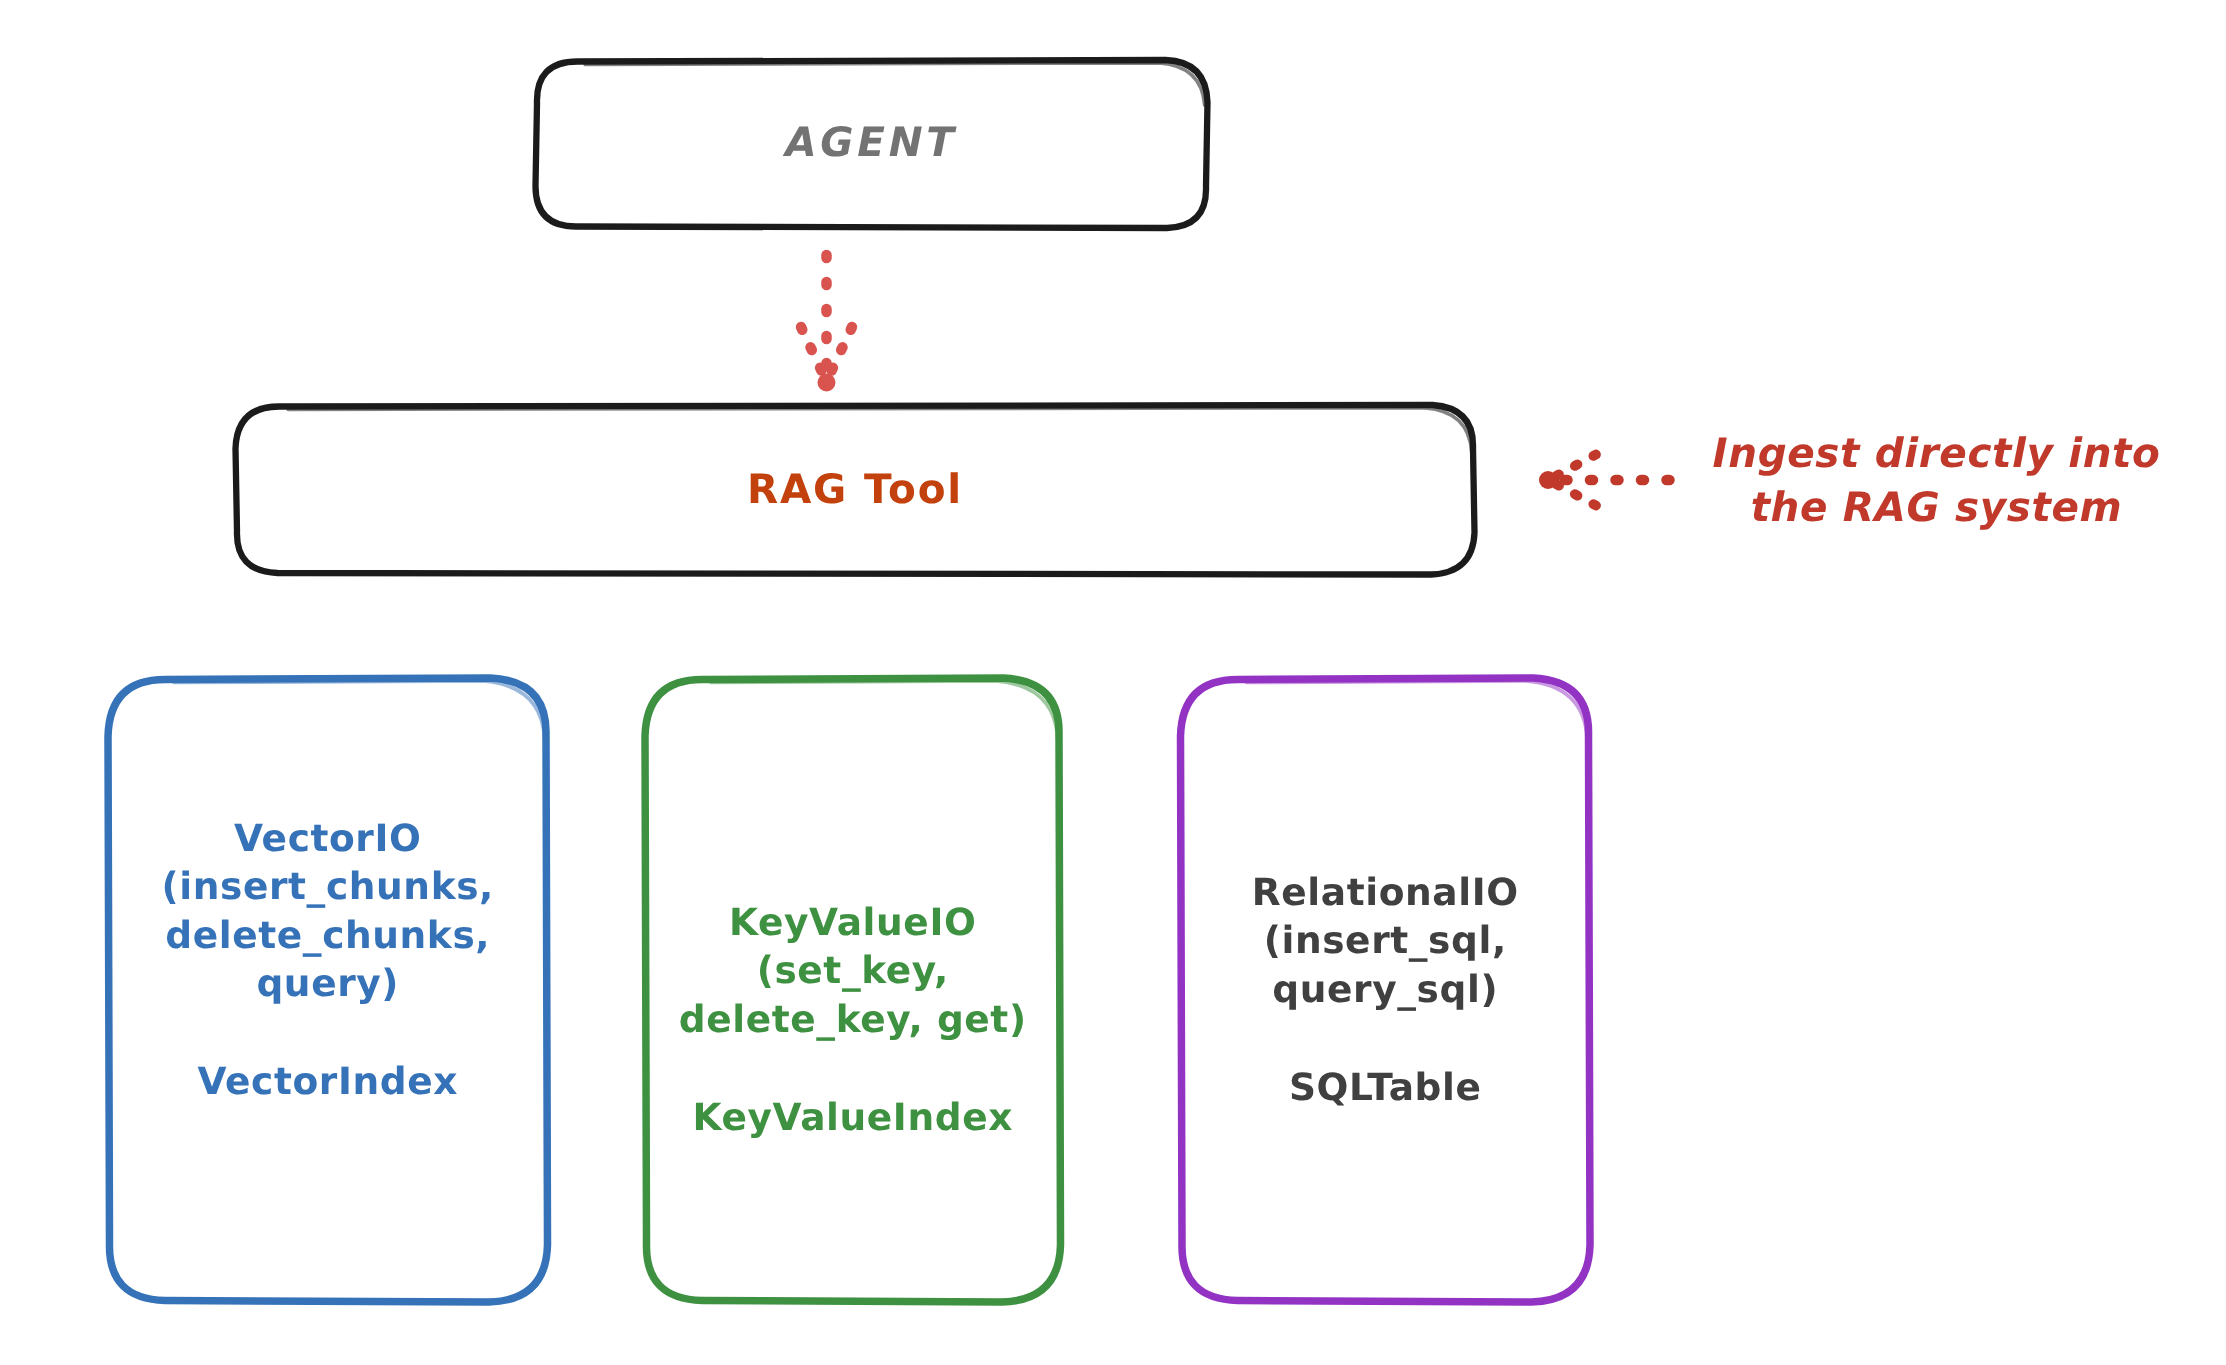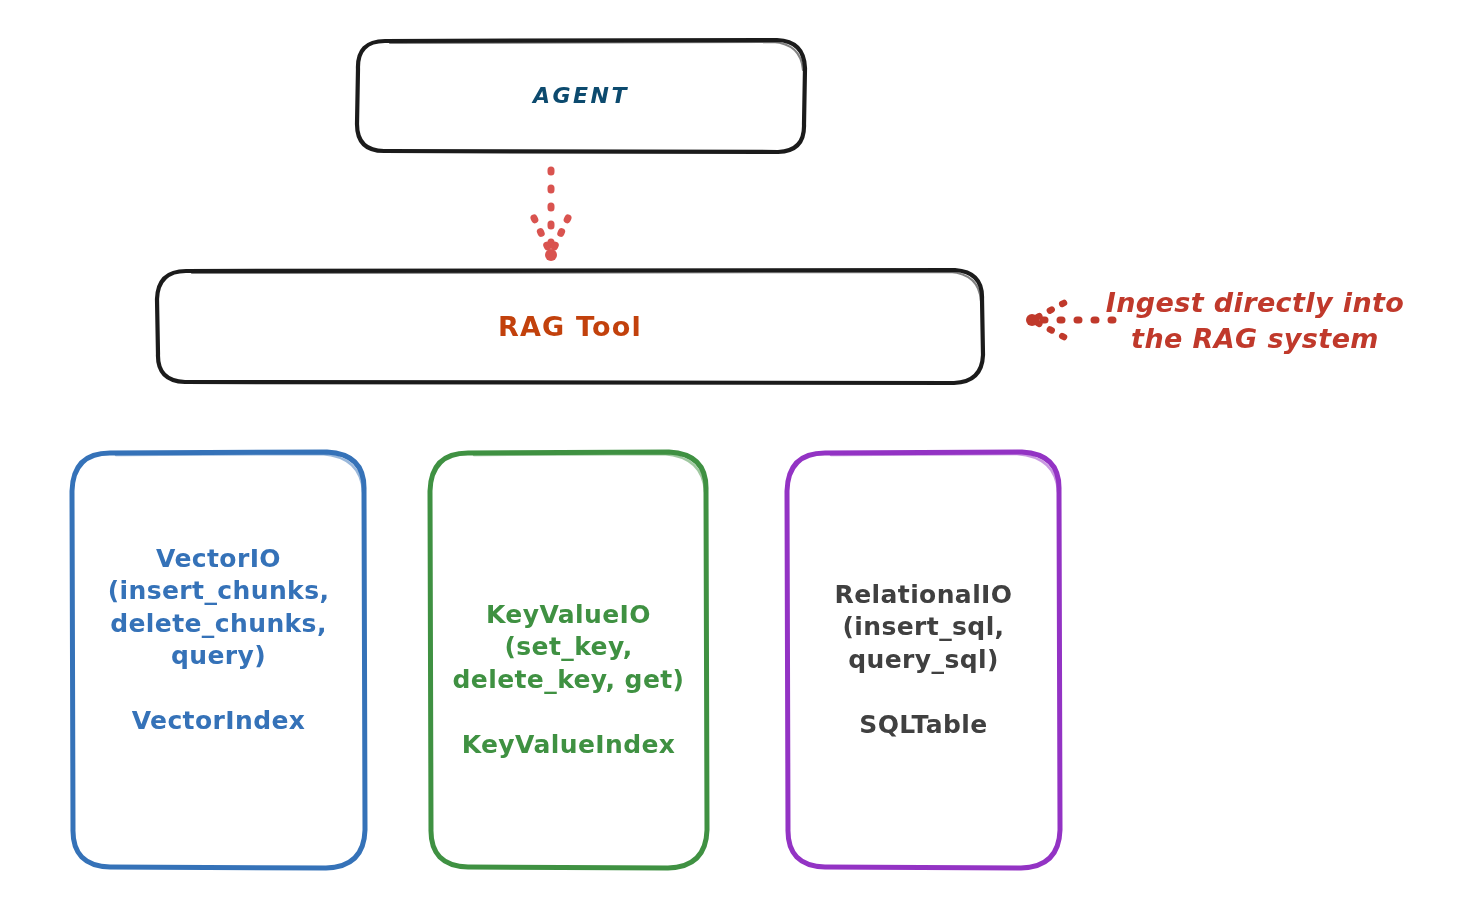--- a/index.html
+++ b/index.html
@@ -32,25 +32,25 @@
     line-height: 1.30;
     font-family: "DejaVu Sans", sans-serif;
     letter-spacing: 0.6px;
     pointer-events: none;
   }
   .agent-label {
     left: 357px;
     top: 40px;
     width: 448px;
     height: 112px;
-    font-size: 22px;
+    font-size: 27px;
     font-style: italic;
     font-weight: 700;
     letter-spacing: 2.5px;
-    color: #0c4a6e;
+    color: #737373;
   }
   .ragtool-label {
     left: 157px;
     top: 270px;
     width: 826px;
     height: 113px;
     font-size: 27px;
     font-weight: 600;
     letter-spacing: 1.2px;
     color: #c2410c;
@@ -75,21 +75,21 @@
     color: #3f9142;
   }
   .relational-label {
     left: 787px;
     top: 452px;
     width: 273px;
     height: 416px;
     color: #404040;
   }
   .annotation-label {
-    left: 1085px;
+    left: 1121px;
     top: 278px;
     width: 340px;
     height: 86px;
     font-size: 27px;
     font-weight: 700;
     font-style: italic;
     line-height: 1.32;
     text-align: center;
     color: #c0392b;
     letter-spacing: 0.4px;

